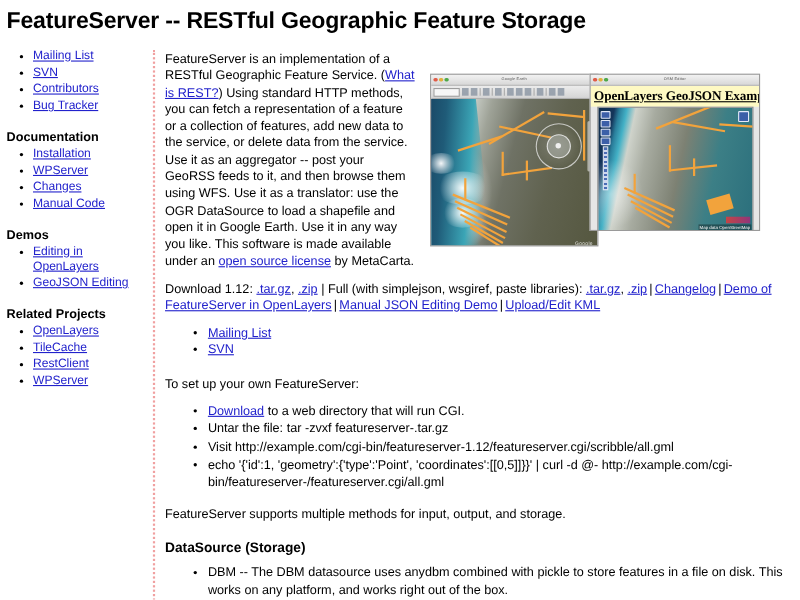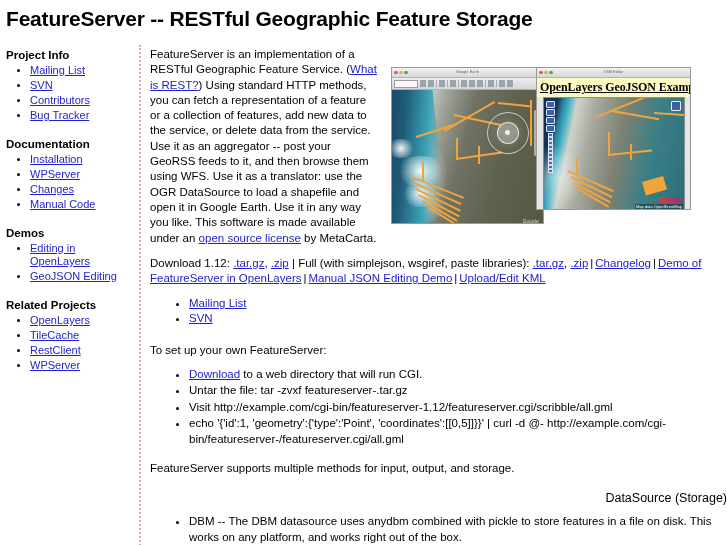--- a/index.html
+++ b/index.html
@@ -332,37 +332,35 @@
   .main-list li {
     font-size: 11.5px;
     line-height: 15.5px;
     margin-bottom: 1px;
   }
   .main-list.tight li { margin-bottom: 0; }
   #setup-para { margin-top: 16px; }
   #supports-para { margin-top: 14px; }
   .sub-heading {
     font-size: 12.5px;
-    font-weight: normal;
+    font-weight: bold;
     margin: 15px 0 4px 0;
-    text-align: right;
   }
   .sep { padding: 0 2px; }
 </style>
 </head>
 <body>
 
 <h1 id="page-title">FeatureServer -- RESTful Geographic Feature Storage</h1>
 
 <div id="layout">
 
   <nav id="sidebar">
 
     <div class="side-group">
-      <div class="side-heading">Project Info</div>
       <ul class="side-list">
         <li><a href="#">Mailing List</a></li>
         <li><a href="#">SVN</a></li>
         <li><a href="#">Contributors</a></li>
         <li><a href="#">Bug Tracker</a></li>
       </ul>
     </div>
 
     <div class="side-group">
       <div class="side-heading">Documentation</div>

